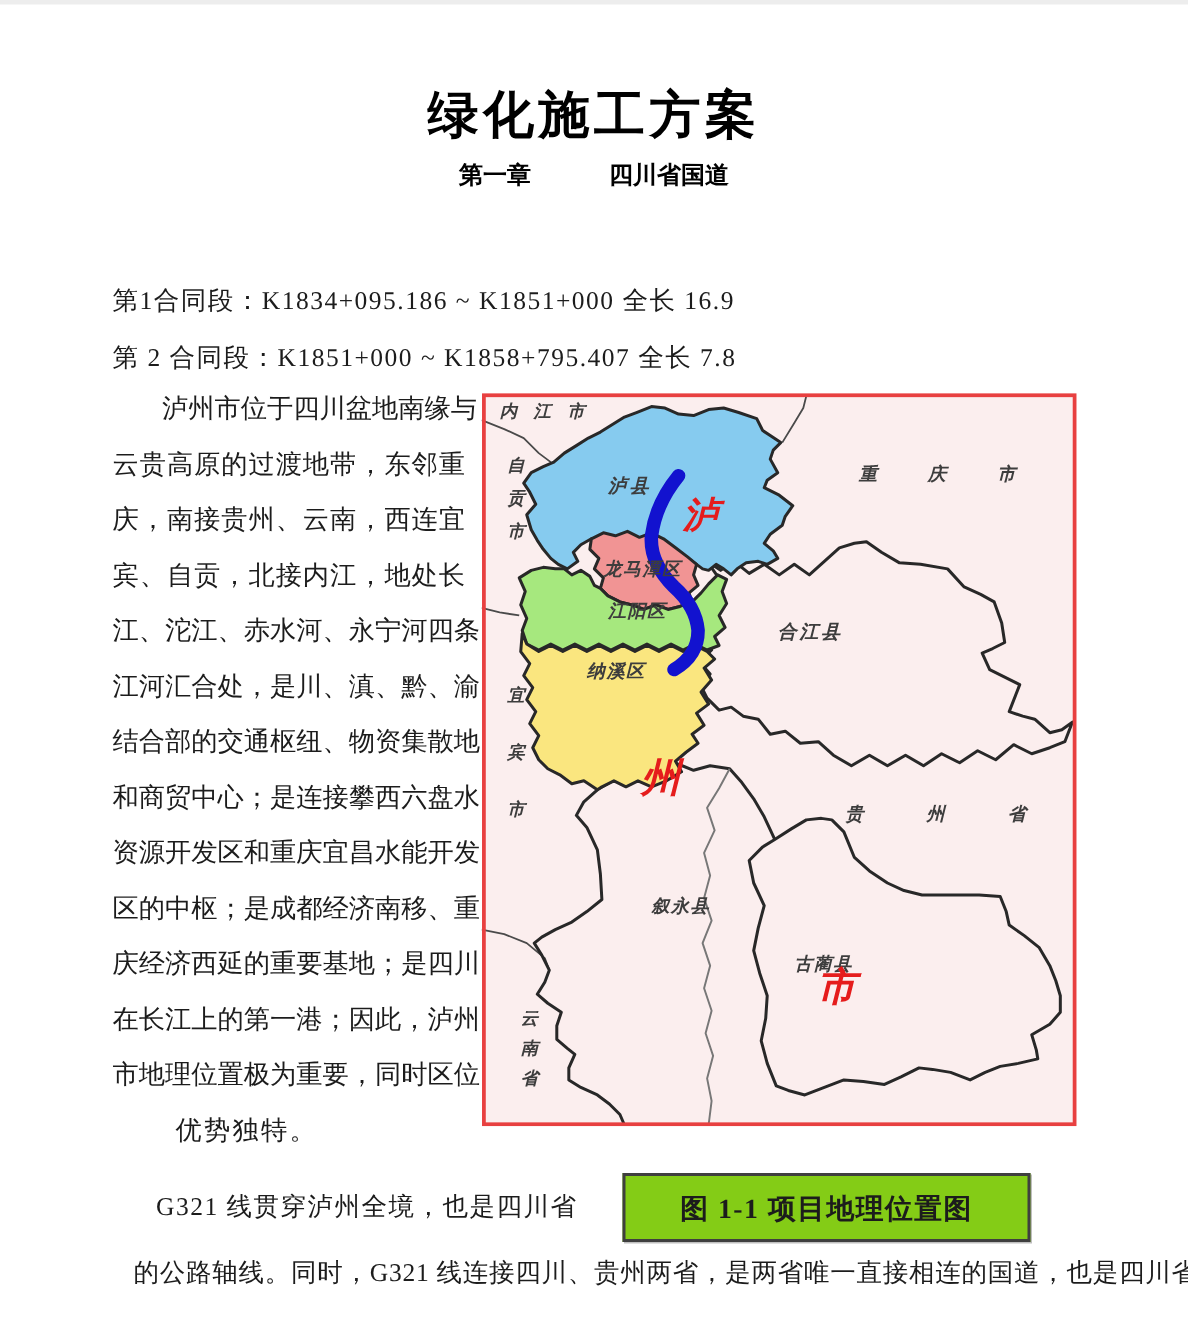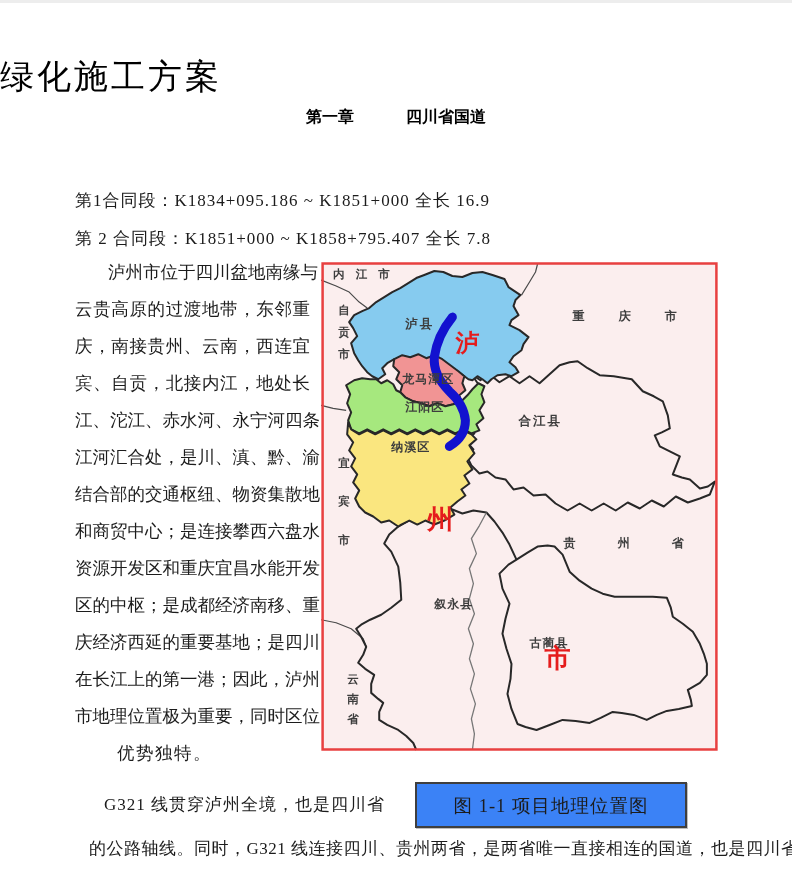--- a/index.html
+++ b/index.html
@@ -1,38 +1,38 @@
 <!DOCTYPE html>
 <html><head>
 <meta charset="utf-8">
 <style>
   html,body{margin:0;padding:0;background:#fff;}
   .page{position:relative;width:792px;height:881px;background:#ffffff;overflow:hidden;
         font-family:"Liberation Serif","DejaVu Serif",serif;color:#1c1c1c;}
   .topstrip{position:absolute;left:0;top:0;width:792px;height:3px;background:#ededed;}
-  .doc-title{position:absolute;left:0;top:54px;width:792px;
+  .doc-title{position:absolute;left:0;top:54px;width:792px;text-align:center;
         font-family:"Liberation Sans","DejaVu Sans",sans-serif;
-        font-size:34px;font-weight:normal;letter-spacing:3px;color:#000;}
+        font-size:34px;font-weight:bold;letter-spacing:3px;color:#000;}
   .chapter{position:absolute;left:0;top:107px;width:792px;display:flex;justify-content:center;gap:52px;
         font-family:"Liberation Sans","DejaVu Sans",sans-serif;
         font-size:16px;font-weight:bold;color:#000;}
   .doc-line{position:absolute;white-space:nowrap;font-size:17px;letter-spacing:1px;}
   .left-col{position:absolute;left:75px;top:261px;width:235px;}
   .col-line{height:37px;display:flex;justify-content:space-between;align-items:flex-start;
         font-size:17.5px;line-height:22px;}
   .col-line.first{padding-left:33px;}
   .col-line.last{display:block;letter-spacing:1.5px;margin-left:42px;}
-  .map-figure{position:absolute;left:321px;top:262px;width:353px;height:489px;}
+  .map-figure{position:absolute;left:321px;top:262px;width:353px;height:489px;font-style:italic;}
   .map-figure svg{display:block;}
   .map-label{font-family:"Liberation Serif","DejaVu Serif",serif;font-weight:bold;fill:#3d3d3d;}
   .red-big{font-family:"Liberation Sans","DejaVu Sans",sans-serif;font-weight:bold;}
   .caption-box{position:absolute;left:415px;top:782px;width:268px;height:42px;
-        border:2px solid #3f3f3f;box-shadow:1px 1px 0 #bfbfbf;background:#3b82f6;
+        border:2px solid #3f3f3f;box-shadow:1px 1px 0 #bfbfbf;background:#84cc16;
         display:flex;align-items:center;justify-content:center;
-        font-size:18.5px;font-weight:normal;letter-spacing:1px;}
+        font-size:18.5px;font-weight:bold;letter-spacing:1px;}
   .footer1{position:absolute;left:104px;top:793px;font-size:17px;letter-spacing:1px;white-space:nowrap;}
   .footer2{position:absolute;left:89px;top:837px;width:670px;font-size:17px;letter-spacing:0.5px;white-space:nowrap;}
 </style>
 </head>
 <body>
 
 <div class="page">
   <div class="topstrip"></div>
 
   <div class="doc-title">绿化施工方案</div>

